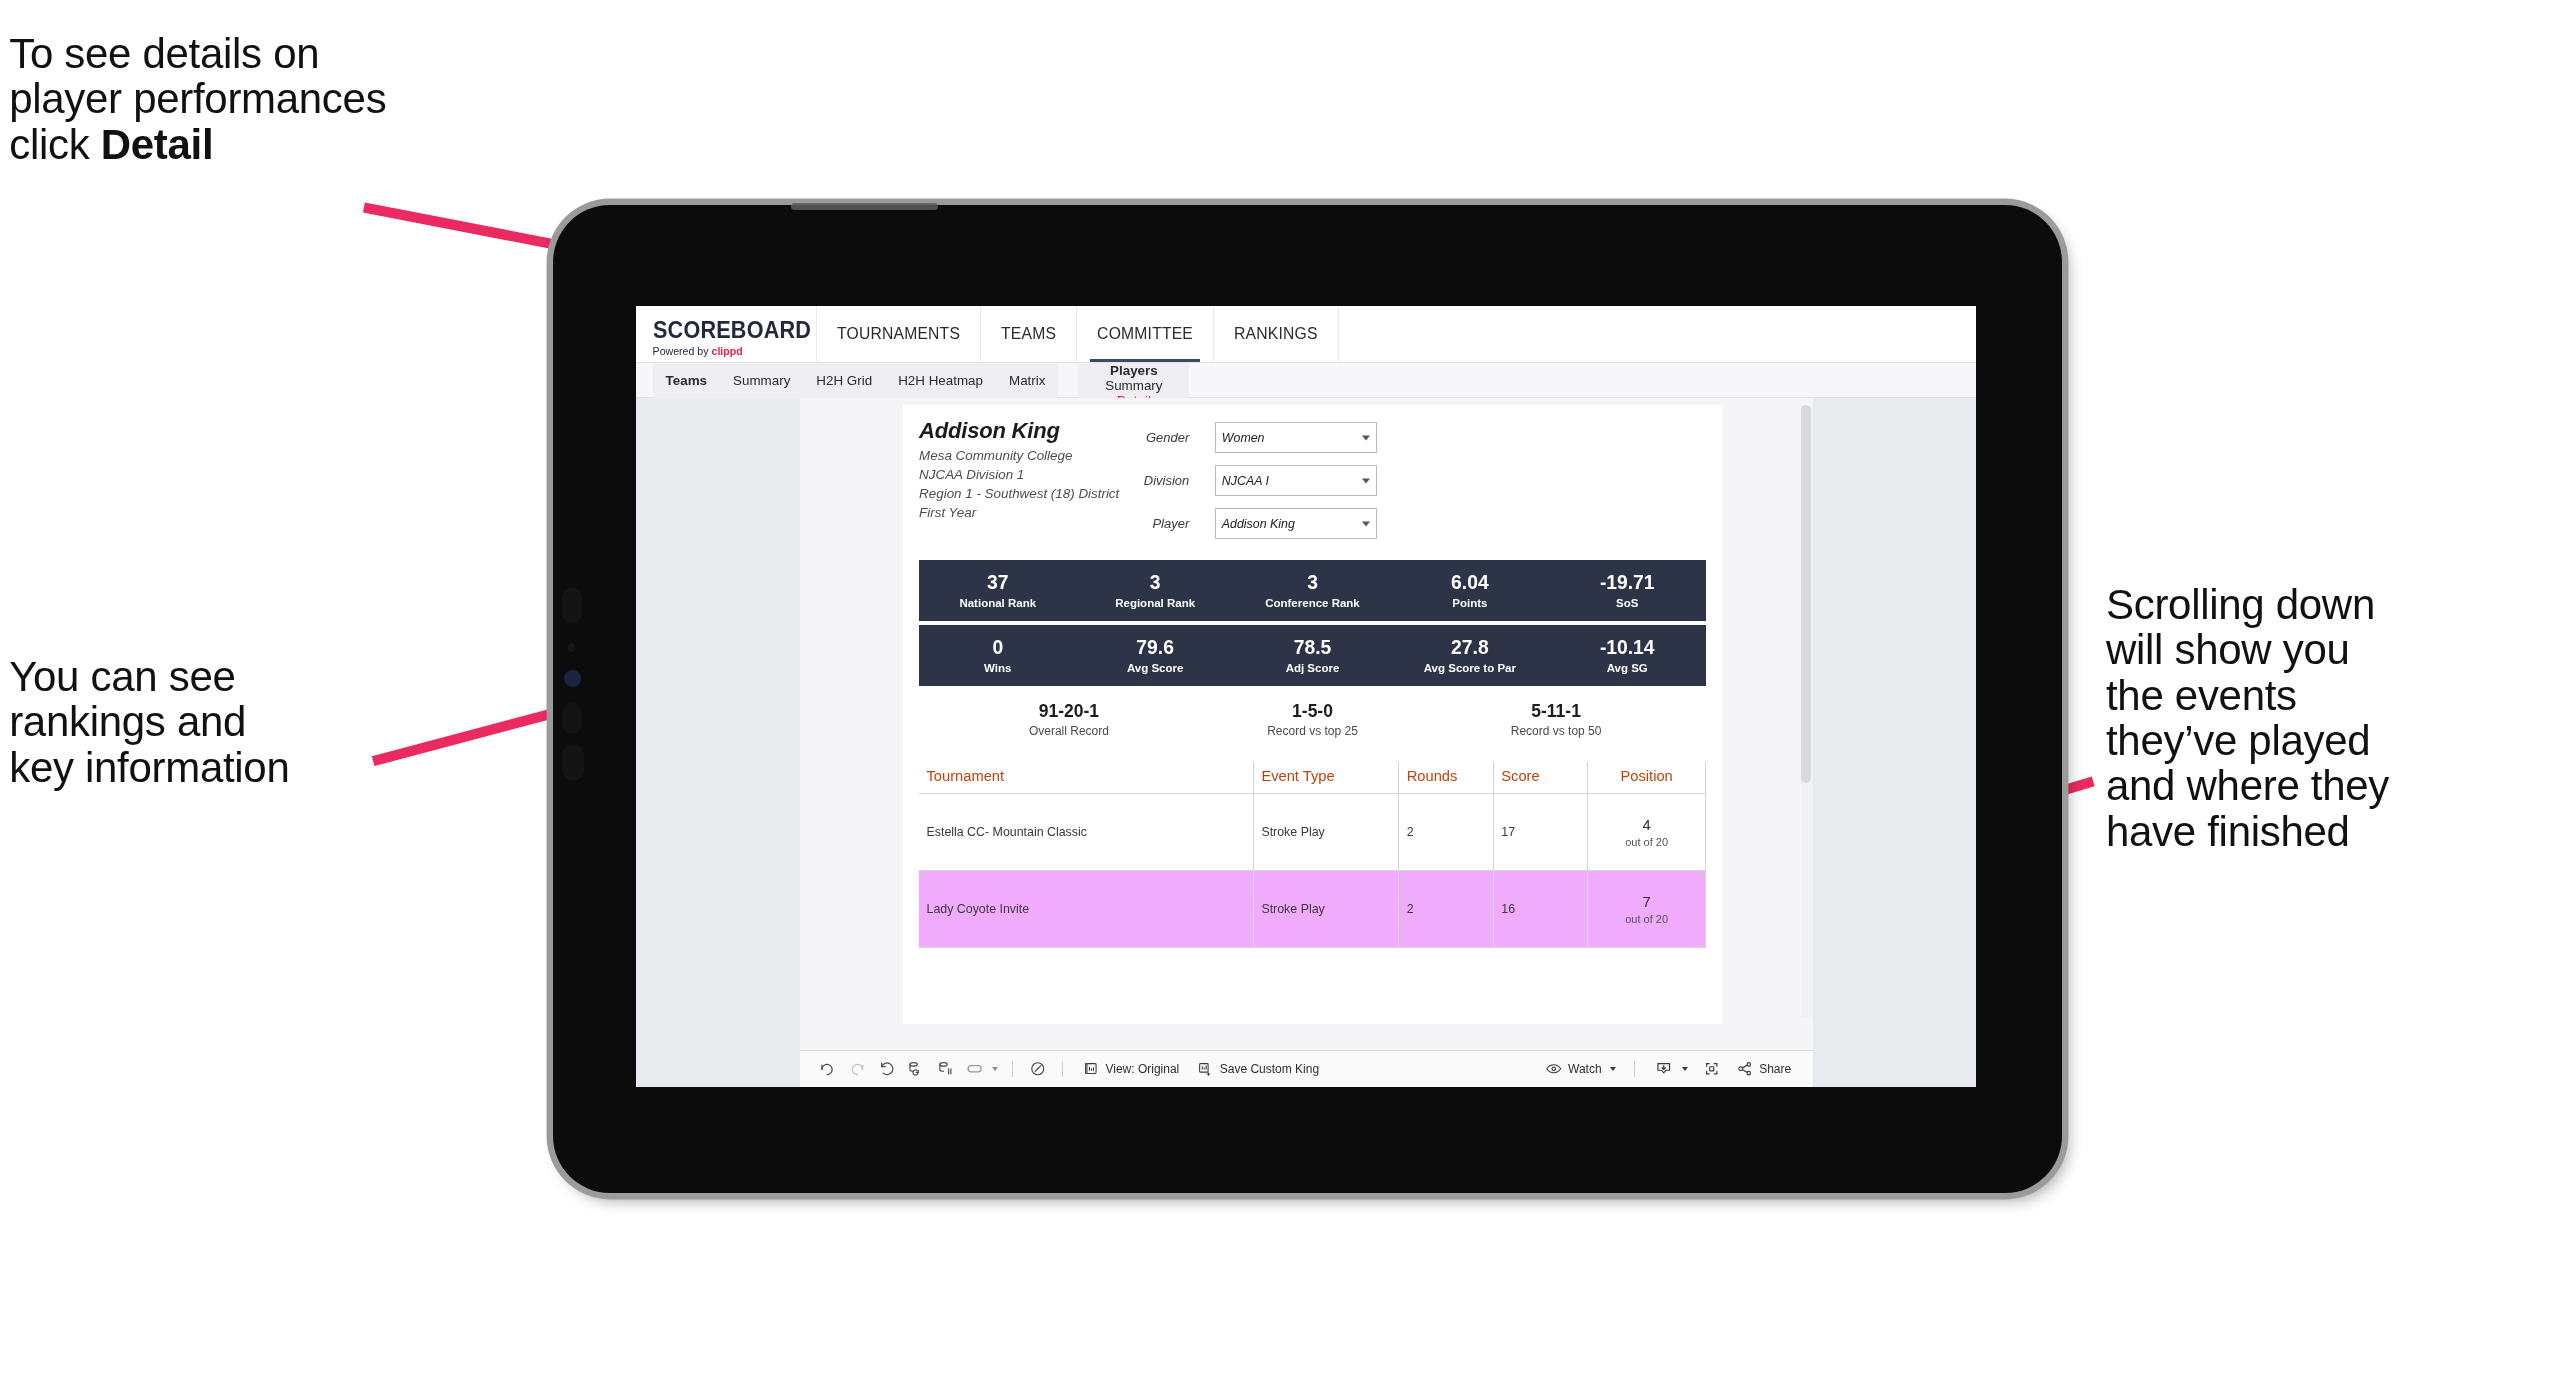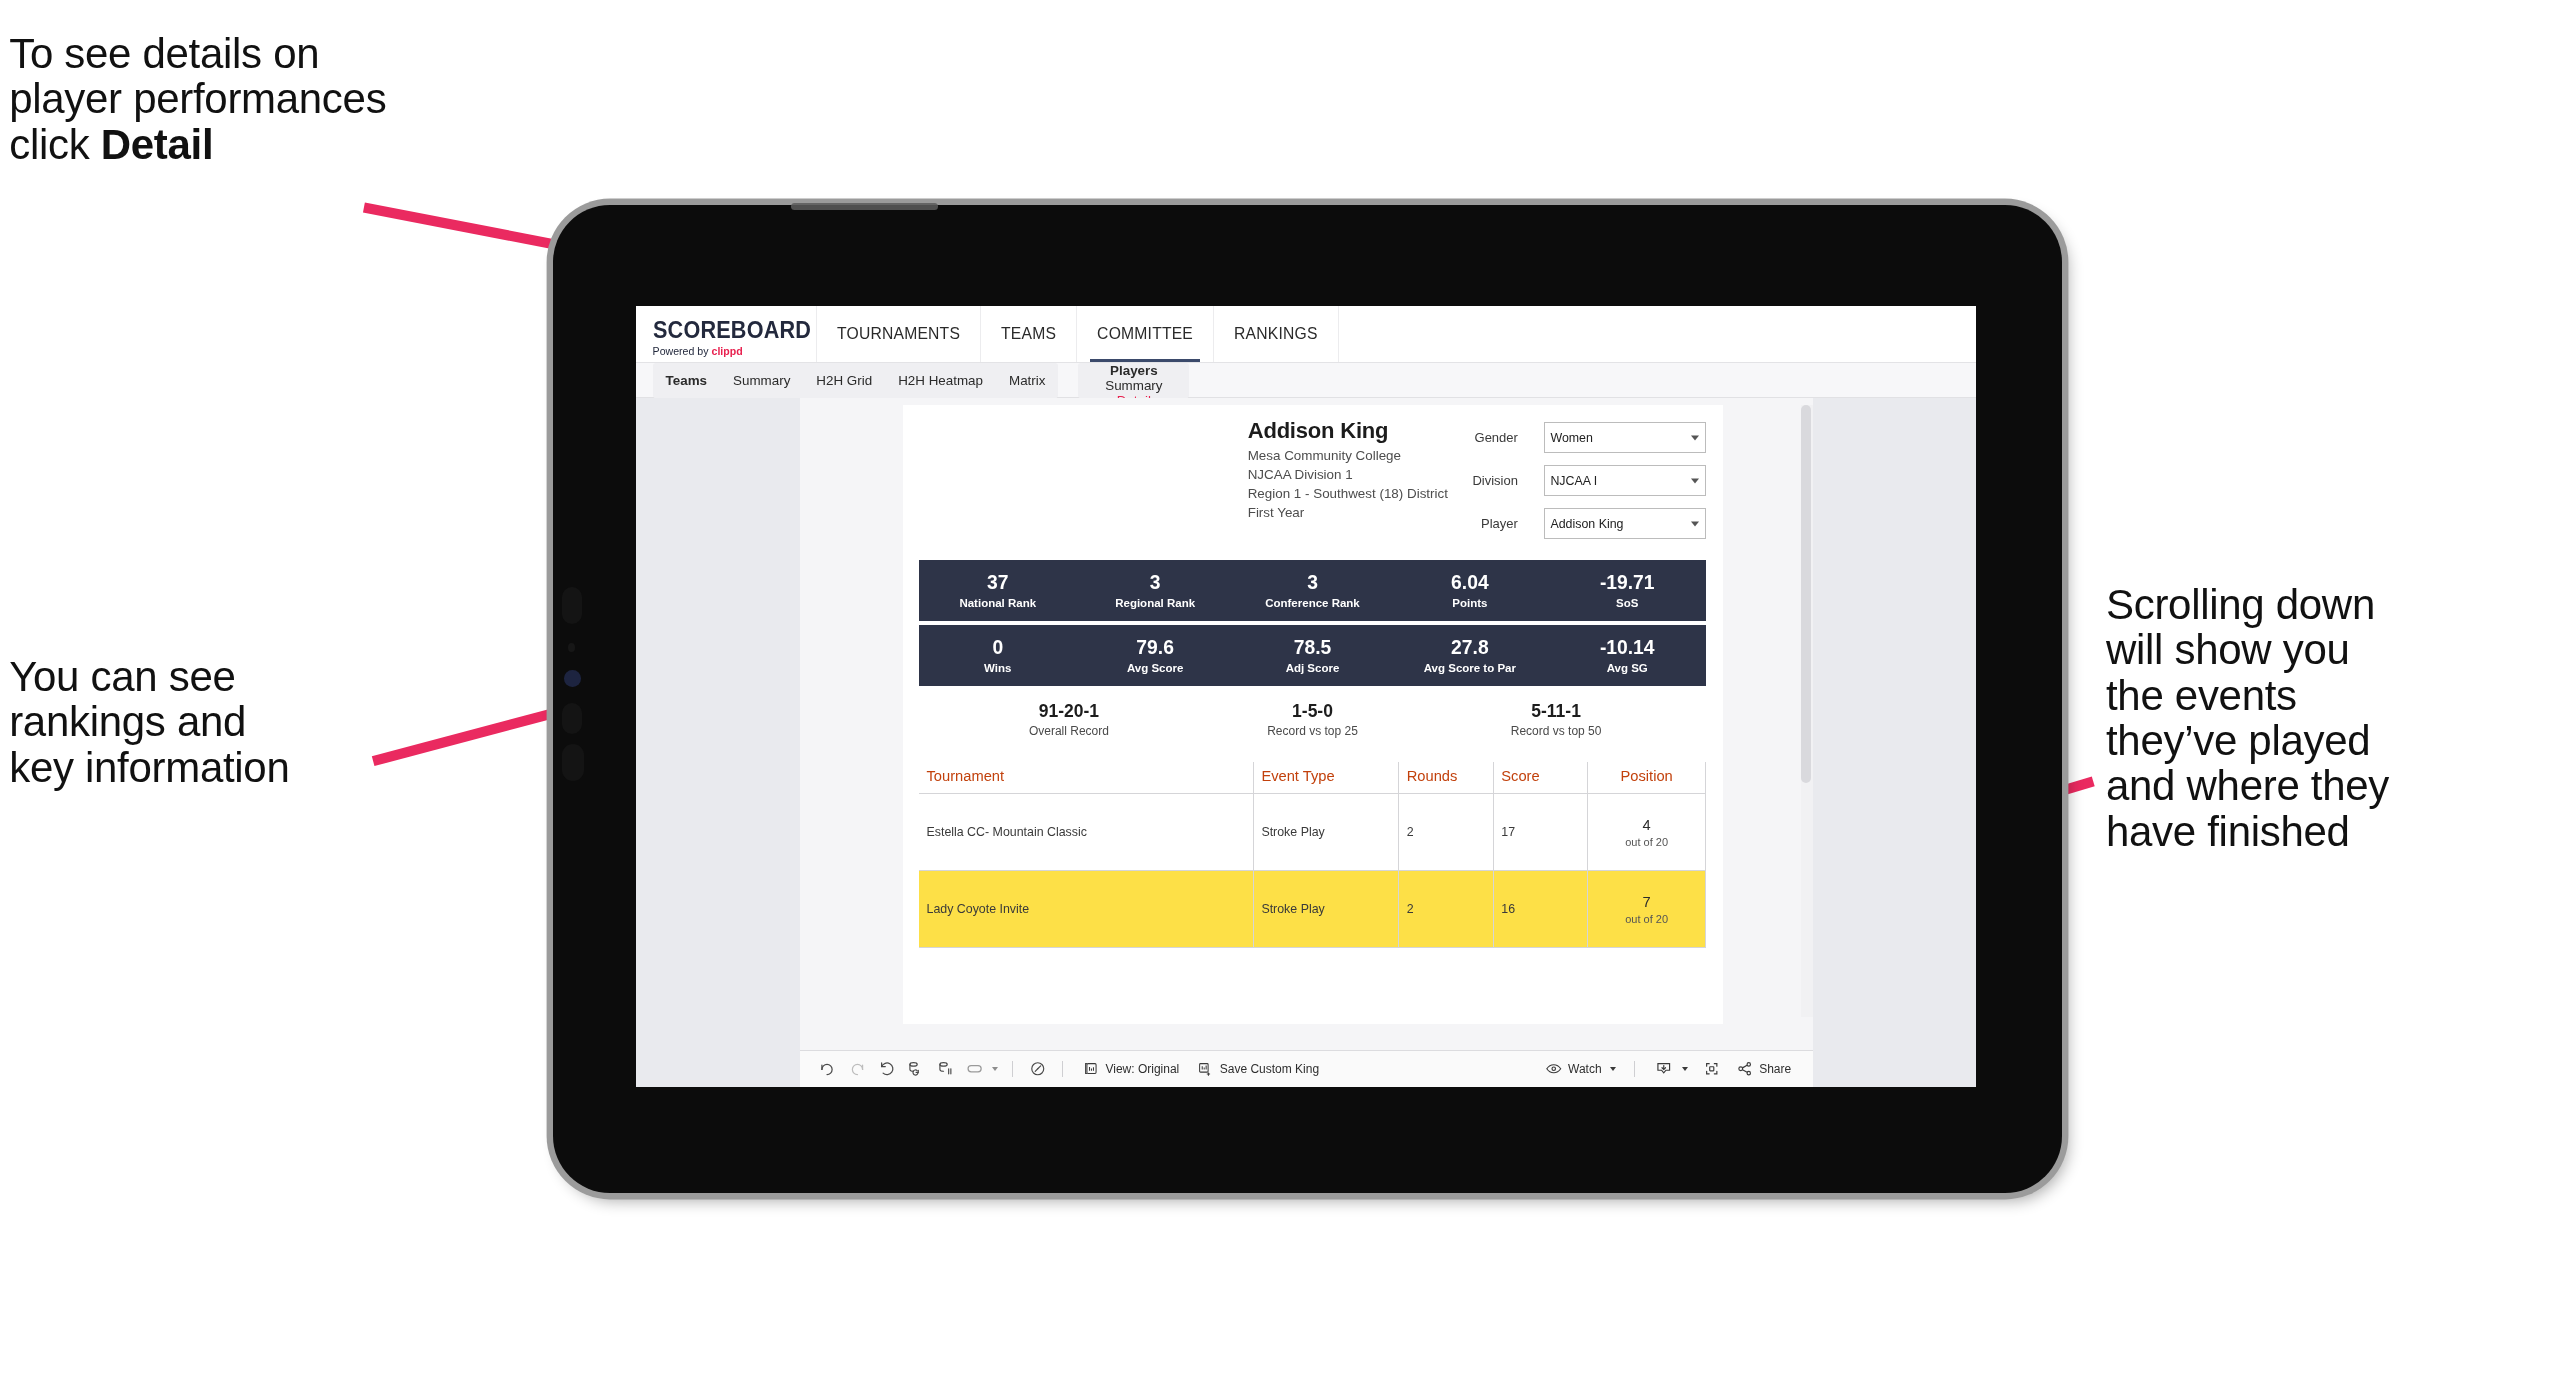--- a/index.html
+++ b/index.html
@@ -151,21 +151,21 @@
   #sheet {
     position: absolute;
     left: 103px; top: 7.4px;
     width: 820px;
     background: #ffffff;
     padding: 13px 16.6px 0 16.6px;
     height: 619px;
   }
 
   
-  .sheet-head { display: flex; justify-content: flex-end; }
+  .sheet-head { display: flex; justify-content: flex-start; font-style: italic; }
   .player-name { font-size: 22px; font-weight: 700; color: #1c1c1c; letter-spacing: -0.2px; }
   .player-meta { font-size: 13.4px; color: #4d4d4d; line-height: 1.42; margin-top: 1.8px; }
 
   .filters { width: 258px; padding-top: 3.7px; }
   .filter-row { display: flex; align-items: center; justify-content: flex-end; margin-bottom: 12px; }
   .filter-label { font-size: 13px; color: #3a3a3a; margin-right: 26px; }
   .filter-select {
     width: 162px; height: 31px;
     border: 0.9px solid #bcbcbc;
     background: #fff;
@@ -222,21 +222,21 @@
   table.events th.center { text-align: center; }
   table.events td {
     font-size: 12.4px;
     color: #3a3a3a;
     padding: 0 7.4px;
     height: 77px;
     border-bottom: 0.9px solid #d5d5d8;
     border-right: 0.9px solid #d5d5d8;
     vertical-align: middle;
   }
-  table.events tr.alt td { background: #fde047; }
+  table.events tr.alt td { background: #f0abfc; }
   td.pos { text-align: center; }
   td.pos .p { font-size: 14.7px; color: #2b2b2b; }
   td.pos .o { font-size: 11px; color: #555; margin-top: 2.8px; }
 
   
   #vscroll {
     position: absolute;
     right: 0px; top: 7.4px;
     width: 12px; height: 612px;
     background: #f1f1f3;

